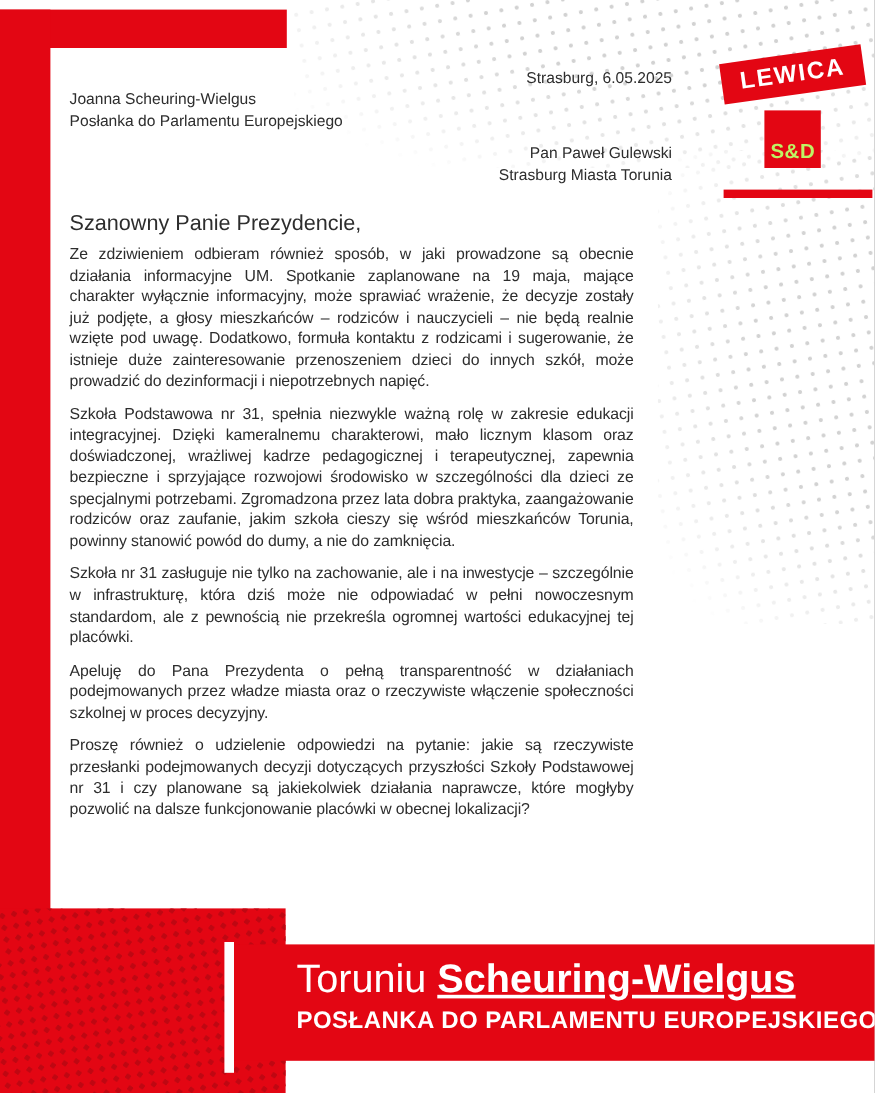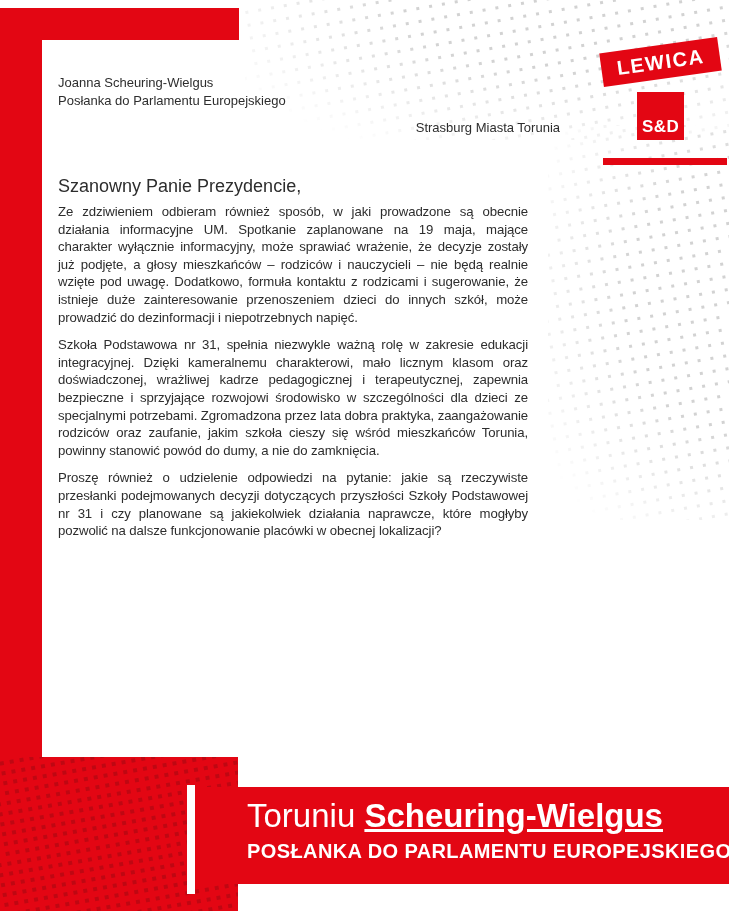--- a/index.html
+++ b/index.html
@@ -31,21 +31,21 @@
     mask-image:radial-gradient(ellipse at 100% 45%,#000 40%,transparent 88%);}
   
   .lewica-logo{
     position:absolute;left:601px;top:45px;width:119px;height:34px;
     background:#e30613;transform:rotate(-8deg);
     display:flex;align-items:center;justify-content:center;
     color:#fff;font-weight:bold;font-size:20px;letter-spacing:1.5px;
   }
   .sd-logo{
     position:absolute;left:637px;top:92px;width:47px;height:48px;
-    background:#e30613;color:#ffffff;
+    background:#e30613;color:#bef264;
   }
   .sd-logo .sd-text{position:absolute;left:5px;bottom:3px;font-weight:bold;font-size:17px;letter-spacing:0.5px;}
   .red-divider-bar{position:absolute;left:603px;top:158px;width:124px;height:7px;background:#e30613;}
   
   .date-line{position:absolute;left:300px;top:57px;width:260px;text-align:right;font-size:13px;}
   .sender-block{position:absolute;left:58px;top:74px;font-size:13px;line-height:18px;}
   .recipient-block{position:absolute;left:300px;top:119px;width:260px;text-align:right;font-size:13px;line-height:18px;}
   .salutation{position:absolute;left:58px;top:176px;font-size:18px;}
   
   .letter-body{
@@ -87,35 +87,39 @@
   <div class="left-red-bar"></div>
 
   <div class="lewica-logo">
     <span>LEWICA</span>
   </div>
   <div class="sd-logo">
     <span class="sd-text">S&amp;D</span>
   </div>
   <div class="red-divider-bar"></div>
 
+  <div class="date-line">Strasburg, 6.05.2025</div>
 
   <div class="sender-block">
     <div>Joanna Scheuring-Wielgus</div>
     <div>Posłanka do Parlamentu Europejskiego</div>
   </div>
 
   <div class="recipient-block">
+    <div>Pan Paweł Gulewski</div>
     <div>Strasburg Miasta Torunia</div>
   </div>
 
   <div class="salutation">Szanowny Panie Prezydencie,</div>
 
   <div class="letter-body">
       <p>Ze zdziwieniem odbieram również sposób, w jaki prowadzone są obecnie działania informacyjne UM. Spotkanie zaplanowane na 19 maja, mające charakter wyłącznie informacyjny, może sprawiać wrażenie, że decyzje zostały już podjęte, a głosy mieszkańców – rodziców i nauczycieli – nie będą realnie wzięte pod uwagę. Dodatkowo, formuła kontaktu z rodzicami i sugerowanie, że istnieje duże zainteresowanie przenoszeniem dzieci do innych szkół, może prowadzić do dezinformacji i niepotrzebnych napięć.</p>
       <p>Szkoła Podstawowa nr 31, spełnia niezwykle ważną rolę w zakresie edukacji integracyjnej. Dzięki kameralnemu charakterowi, mało licznym klasom oraz doświadczonej, wrażliwej kadrze pedagogicznej i terapeutycznej, zapewnia bezpieczne i sprzyjające rozwojowi środowisko w szczególności dla dzieci ze specjalnymi potrzebami. Zgromadzona przez lata dobra praktyka, zaangażowanie rodziców oraz zaufanie, jakim szkoła cieszy się wśród mieszkańców Torunia, powinny stanowić powód do dumy, a nie do zamknięcia.</p>
+      <p>Szkoła nr 31 zasługuje nie tylko na zachowanie, ale i na inwestycje – szczególnie w infrastrukturę, która dziś może nie odpowiadać w pełni nowoczesnym standardom, ale z pewnością nie przekreśla ogromnej wartości edukacyjnej tej placówki.</p>
+      <p>Apeluję do Pana Prezydenta o pełną transparentność w działaniach podejmowanych przez władze miasta oraz o rzeczywiste włączenie społeczności szkolnej w proces decyzyjny.</p>
       <p>Proszę również o udzielenie odpowiedzi na pytanie: jakie są rzeczywiste przesłanki podejmowanych decyzji dotyczących przyszłości Szkoły Podstawowej nr 31 i czy planowane są jakiekolwiek działania naprawcze, które mogłyby pozwolić na dalsze funkcjonowanie placówki w obecnej lokalizacji?</p>
     </div>
 
   <div class="footer-dotted-block">
       <div class="pattern"></div>
     </div>
   <div class="footer-banner">
     <div class="footer-name">
       <span class="first">Toruniu </span><span class="last">Scheuring-Wielgus</span>
     </div>

